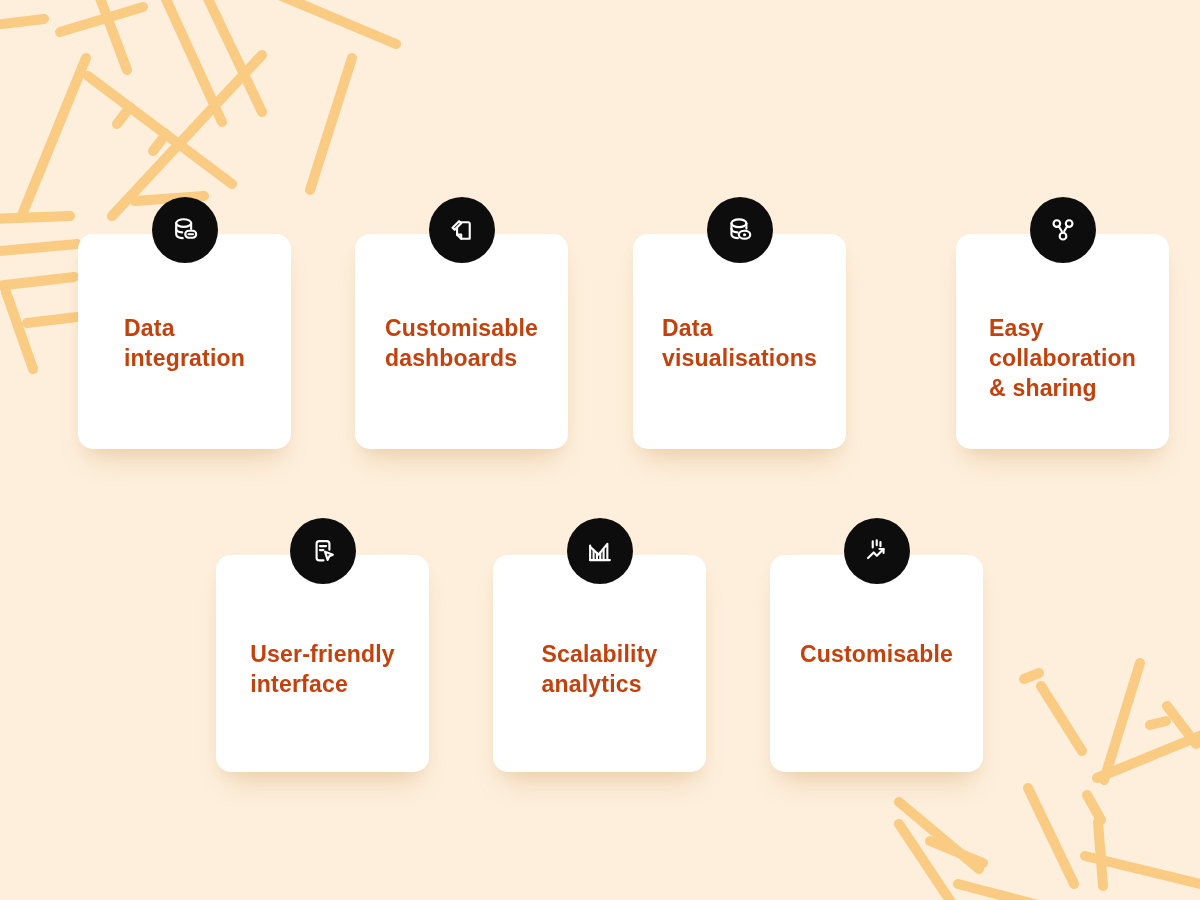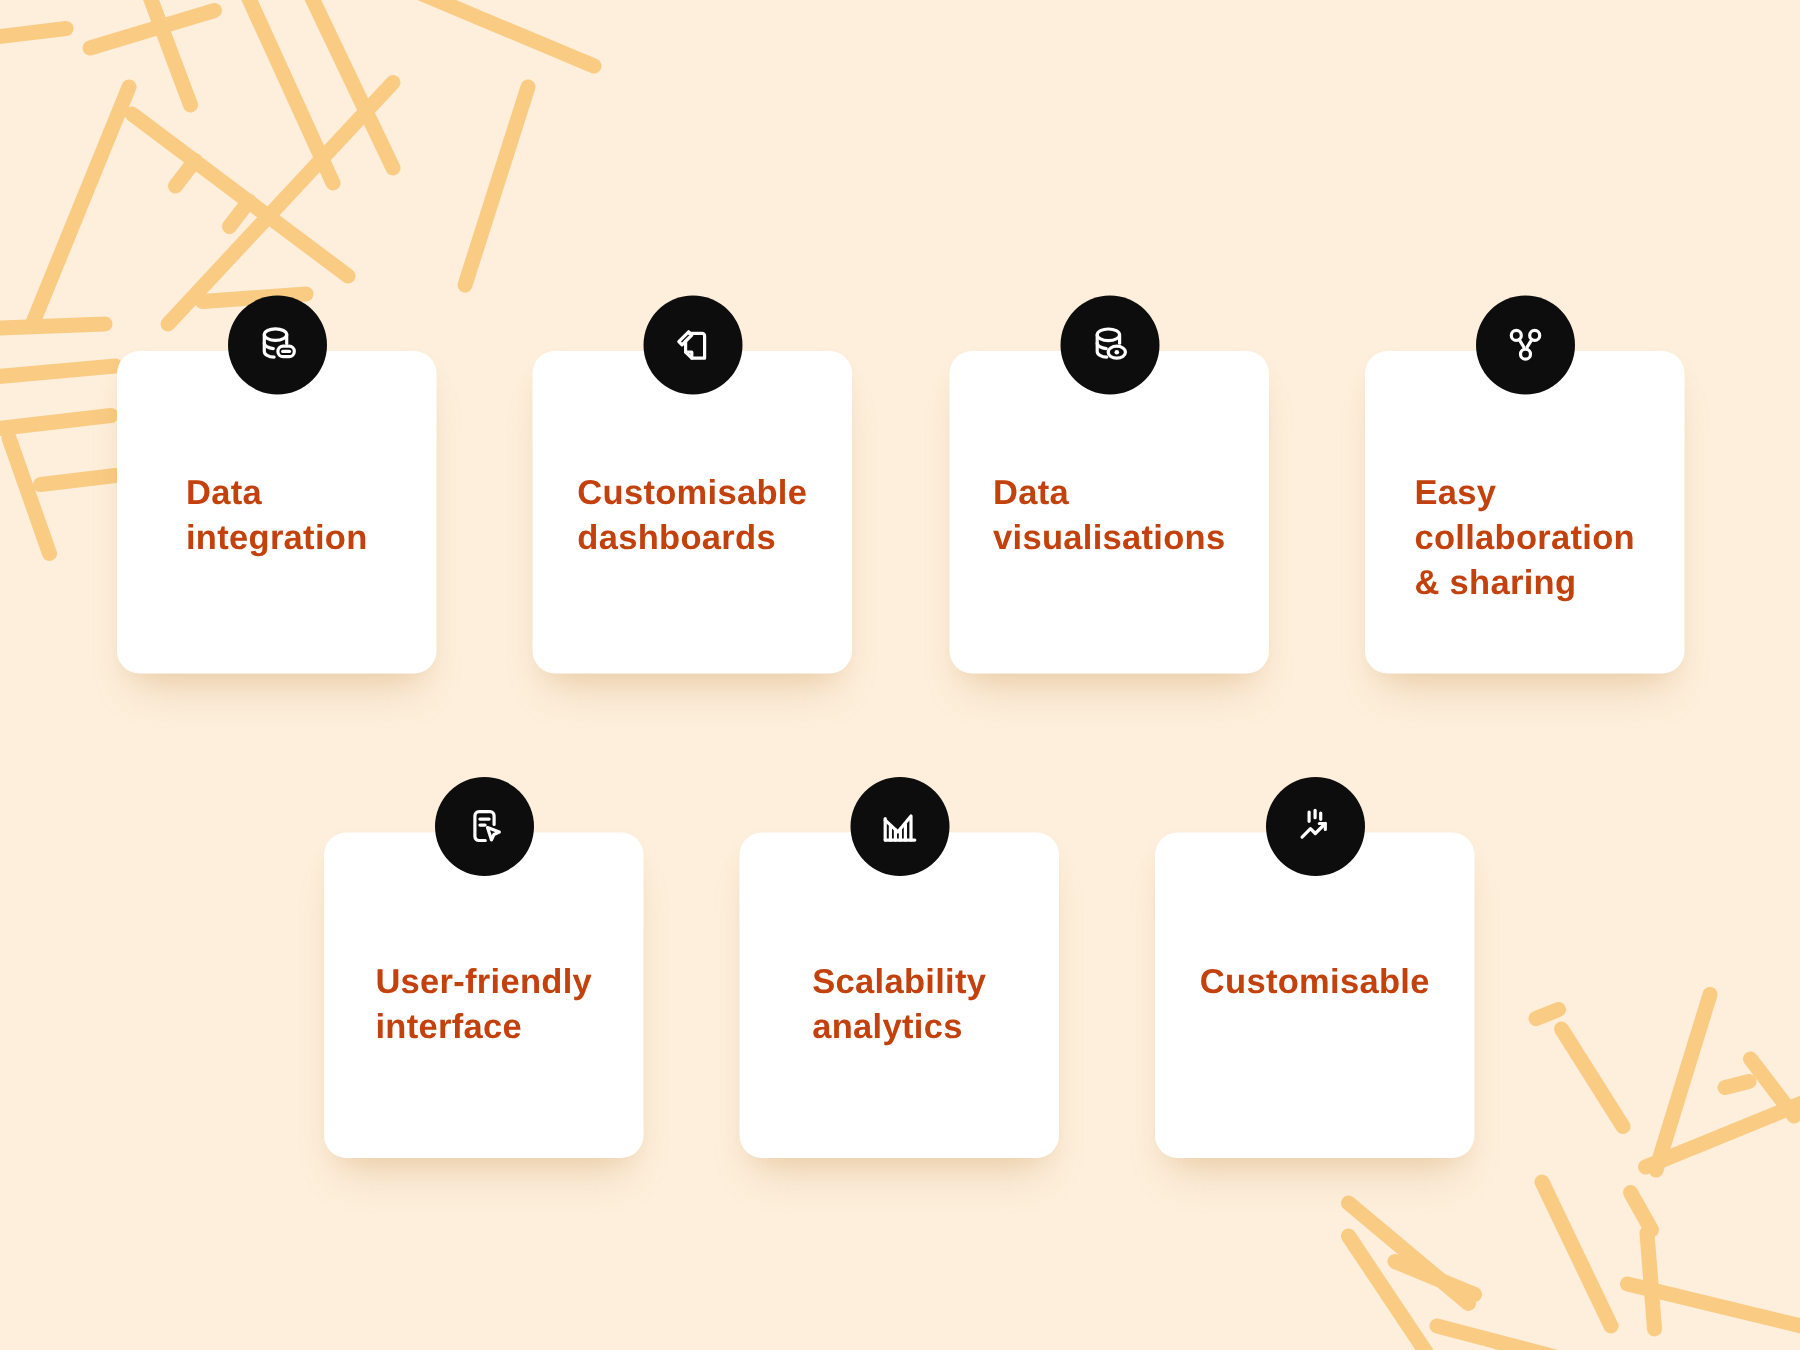--- a/index.html
+++ b/index.html
@@ -147,21 +147,21 @@
       <path d="M16.8 6.9 v4.2"></path>
       <path d="M5.6 11 c0 1.4 1.9 2.6 4.5 2.8"></path>
       <ellipse cx="15.4" cy="15.6" rx="4.3" ry="3.0"></ellipse>
       <circle cx="15.4" cy="15.6" r="1.15" fill="#FFFFFF" stroke="none"></circle>
     </svg>
   </div>
   <div class="card-label">Data
 visualisations</div>
 </div>
 
-<div class="card row1" style="left:910px">
+<div class="card row1" style="left:956px">
   <div class="badge">
     <svg viewBox="0 0 24 24">
       <circle cx="7.4" cy="7.2" r="2.5"></circle>
       <circle cx="16.6" cy="7.2" r="2.5"></circle>
       <circle cx="12" cy="16.6" r="2.5"></circle>
       <path d="M8.8 9.2 L11.1 12.9 M15.2 9.2 L12.9 12.9"></path>
     </svg>
   </div>
   <div class="card-label">Easy
 collaboration

